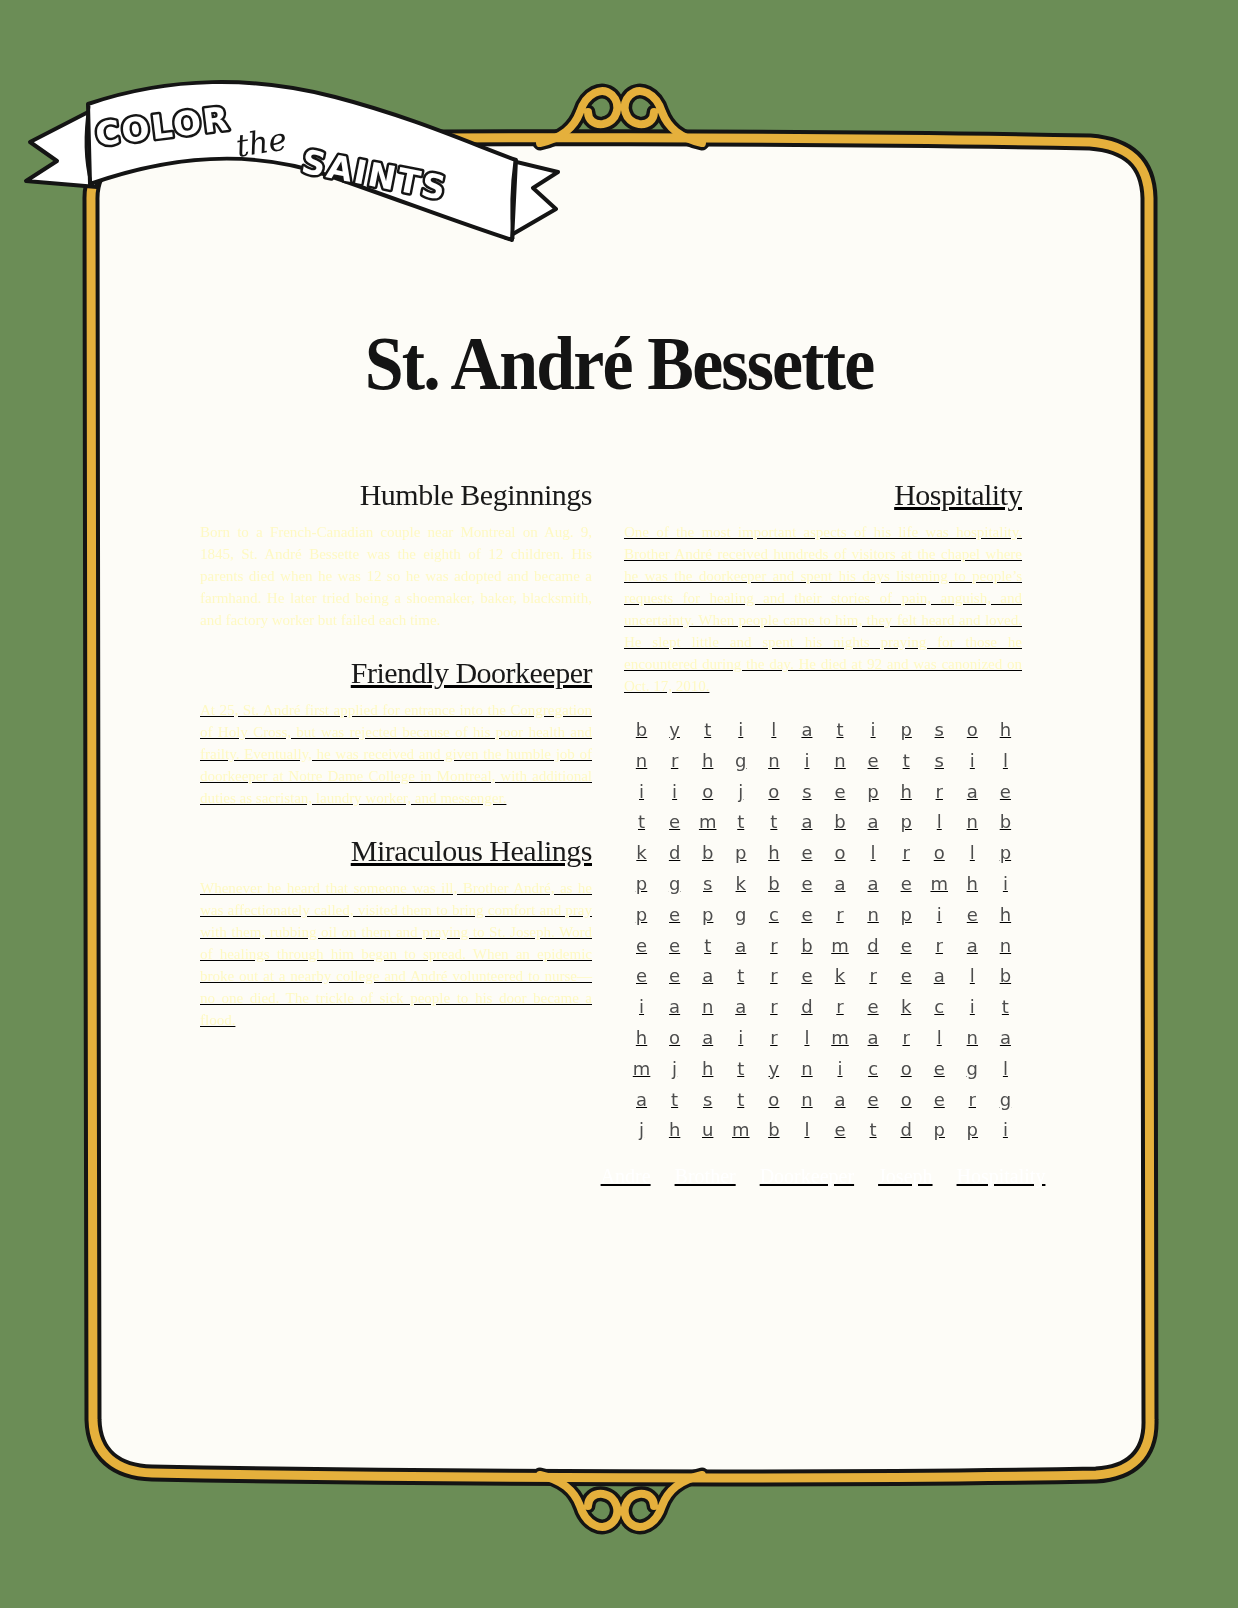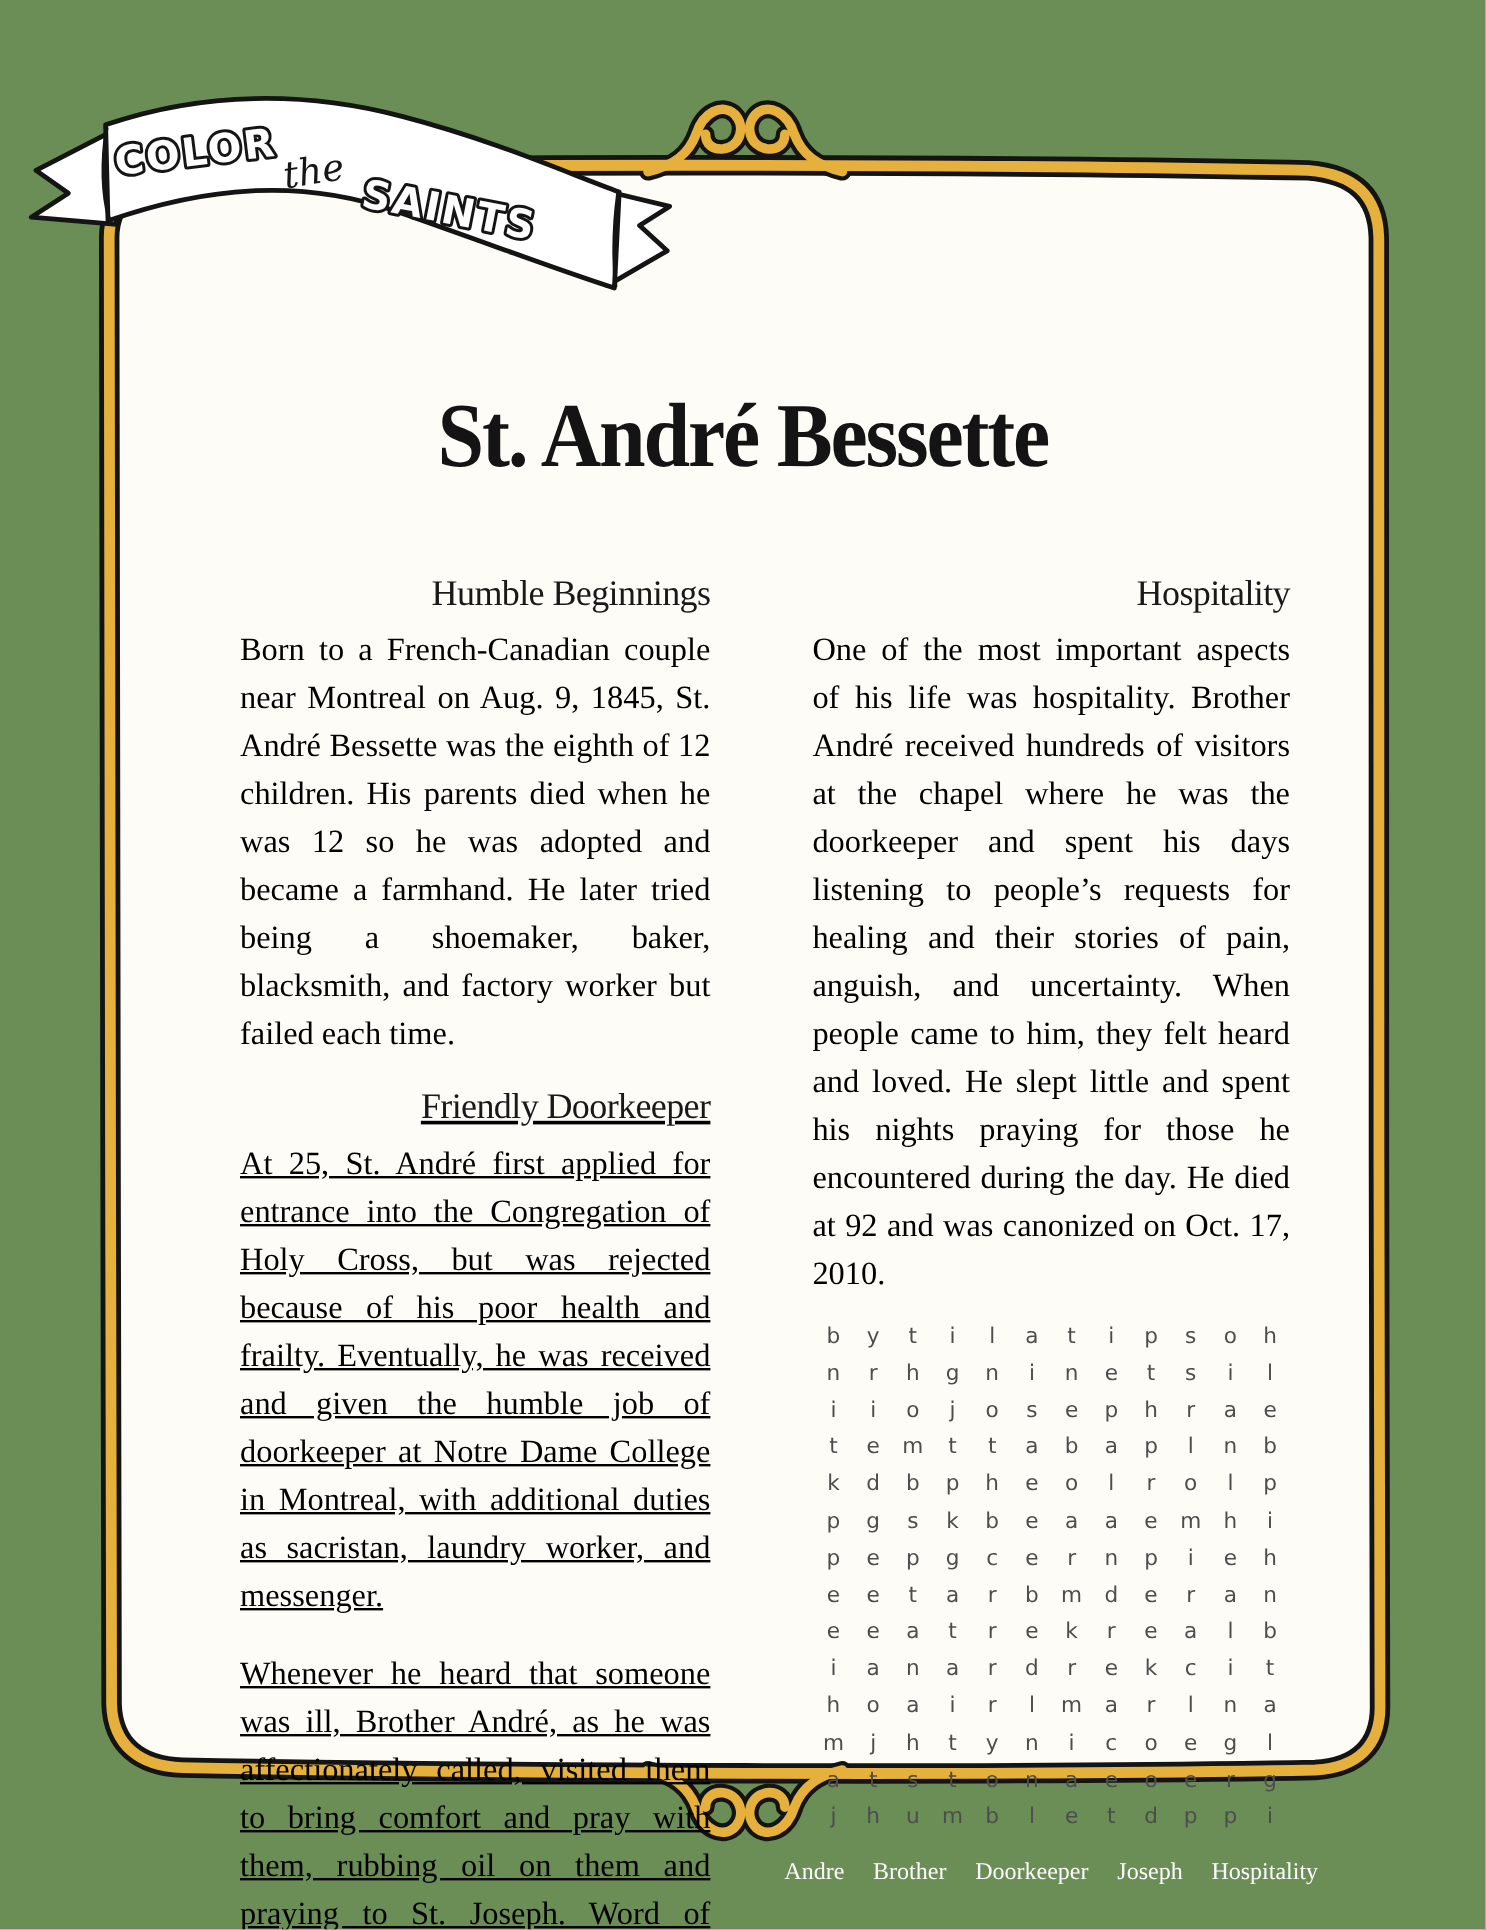--- a/index.html
+++ b/index.html
@@ -10,30 +10,30 @@
   }
   .decor { position:absolute; top:0; left:0; }
   .title {
     position:absolute; top:320px; left:0; width:1238px;
     text-align:center; font-size:76px; font-weight:bold; color:#141414;
     letter-spacing:-2px; transform:scaleX(.92); transform-origin:center;
     white-space:nowrap;
   }
   .col { position:absolute; top:478px; }
   .col-left  { left:200px; width:392px; }
-  .col-right { left:677px; width:398px; }
+  .col-right { left:624px; width:398px;text-decoration:underline; }
   .section + .section { margin-top:25px;text-decoration:underline; }
   .section h2 {
     margin:0 0 9px 0; font-size:30px; font-weight:normal; color:#191919;
     letter-spacing:-.5px;
     text-align:right;
   }
   .section p {
-    margin:0; font-size:27px; line-height:40px; text-align:justify;
-    color:#000000;
+    margin:0; font-size:15px; line-height:22px; text-align:justify;
+    color:#fef9c3;
   }
   .ws-grid { margin-top:18px; margin-left:1px; }
   .ws-row { display:flex; height:30.8px; }
   .ws-cell {
     width:33.4px; text-align:center; line-height:30.8px;
     font-family:"DejaVu Sans", sans-serif; font-size:18px; color:#4d4d4d;
   }
   .word-bank { margin-top:16px; color:#ffffff; }
   .word-bank .wb-line {
     display:flex; justify-content:center; gap:24px;
@@ -96,20 +96,21 @@
   <div class="col col-left">
     <div class="section">
       <h2>Humble Beginnings</h2>
       <p>Born to a French-Canadian couple near Montreal on Aug. 9, 1845, St. André Bessette was the eighth of 12 children. His parents died when he was 12 so he was adopted and became a farmhand. He later tried being a shoemaker, baker, blacksmith, and factory worker but failed each time.</p>
     </div>
     <div class="section">
       <h2>Friendly Doorkeeper</h2>
       <p>At 25, St. André first applied for entrance into the Congregation of Holy Cross, but was rejected because of his poor health and frailty. Eventually, he was received and given the humble job of doorkeeper at Notre Dame College in Montreal, with additional duties as sacristan, laundry worker, and messenger.</p>
     </div>
     <div class="section">
+      <h2>Miraculous Healings</h2>
       <p>Whenever he heard that someone was ill, Brother André, as he was affectionately called, visited them to bring comfort and pray with them, rubbing oil on them and praying to St. Joseph. Word of healings through him began to spread. When an epidemic broke out at a nearby college and André volunteered to nurse—no one died. The trickle of sick people to his door became a flood.</p>
     </div>
   </div>
 
   <div class="col col-right">
     <div class="section">
       <h2>Hospitality</h2>
       <p>One of the most important aspects of his life was hospitality. Brother André received hundreds of visitors at the chapel where he was the doorkeeper and spent his days listening to people’s requests for healing and their stories of pain, anguish, and uncertainty. When people came to him, they felt heard and loved. He slept little and spent his nights praying for those he encountered during the day. He died at 92 and was canonized on Oct. 17, 2010.</p>
     </div>
 

